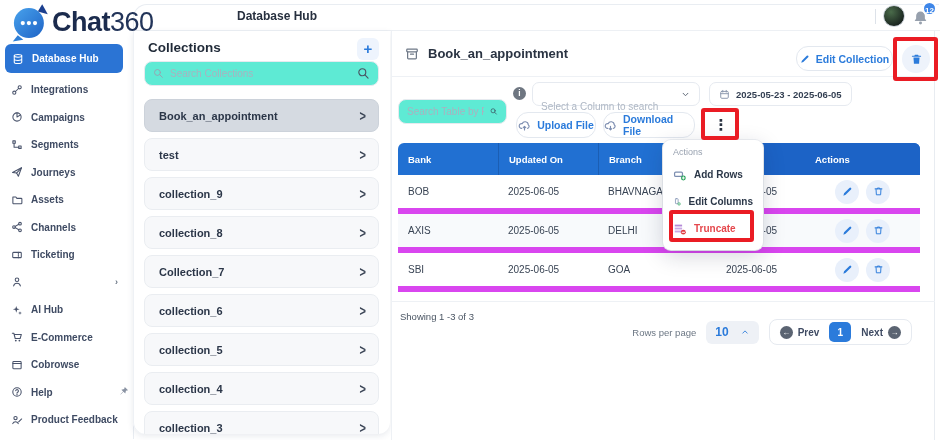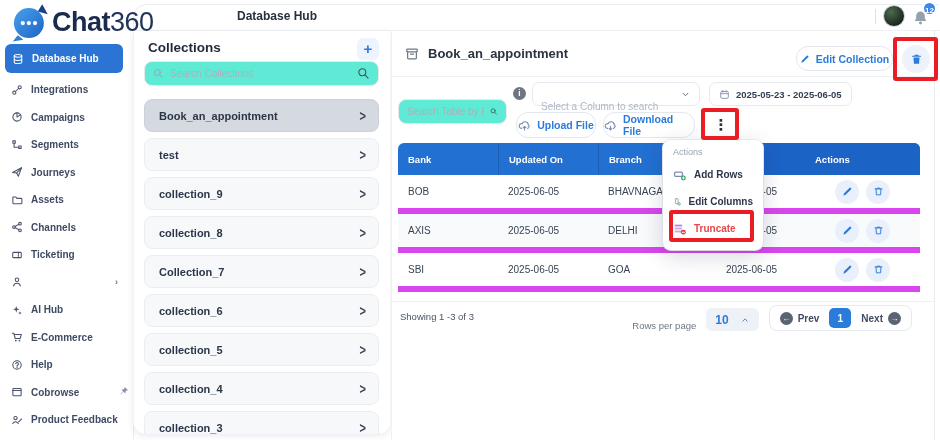--- a/index.html
+++ b/index.html
@@ -105,21 +105,21 @@
   .t-row.stripe { background:#f8fafc; }
   .td { padding-left:10px; font-size:10px; color:#394454; }
   .td.c4 { padding-left:0; text-align:center; }
   .td.c5 { display:flex; justify-content:center; gap:7px; padding-left:0; }
   .row-act { width:24px; height:24px; border-radius:50%; background:#e9f0fb; display:flex;
     align-items:center; justify-content:center; color:#2b7bdb; cursor:pointer; }
 
   
   #pagination-divider { left:0; top:270px; width:543px; height:1px; background:#eef1f5; }
   #showing-text { left:8px; top:280px; font-size:9.5px; color:#4a5563; }
-  #pagination-right { right:22px; top:274px; display:flex; align-items:flex-end; gap:10px; }
+  #pagination-right { right:22px; top:288px; display:flex; align-items:center; gap:10px; }
   #rows-per-page-label { font-size:9.5px; color:#6b7683; }
   #rows-per-page-chip { display:flex; align-items:center; gap:11px; background:#eef1f6; border-radius:6px;
     height:23px; padding:0 9px; color:#2b7bdb; font-size:12px; font-weight:700; cursor:pointer; }
   #pager-group { display:flex; align-items:center; border:1px solid #e6eaf0; border-radius:8px;
     height:26px; overflow:hidden; background:#fff; }
   .pager-seg { display:flex; align-items:center; gap:5px; padding:0 10px; font-size:10px; font-weight:600;
     color:#3f4b63; cursor:pointer; }
   .pager-circle { width:13px; height:13px; border-radius:50%; background:#5b6472; color:#fff;
     font-size:8px; line-height:13px; text-align:center; font-weight:400; }
   #page-current { width:22px; height:20px; background:#2b7bdb; color:#fff; border-radius:5px;
@@ -362,29 +362,29 @@
     <span>AI Hub</span>
   </div>
   <div class="side-item">
     <svg class="ic" width="12" height="12">
         <use href="#i-cart"></use>
       </svg>
     <span>E-Commerce</span>
   </div>
   <div class="side-item">
     <svg class="ic" width="12" height="12">
+        <use href="#i-cobrowse"></use>
+      </svg>
+    <span>Cobrowse</span>
+  </div>
+  <div class="side-item">
+    <svg class="ic" width="12" height="12">
         <use href="#i-help"></use>
       </svg>
     <span>Help</span>
-  </div>
-  <div class="side-item">
-    <svg class="ic" width="12" height="12">
-        <use href="#i-cobrowse"></use>
-      </svg>
-    <span>Cobrowse</span>
   </div>
   <div class="side-item">
     <svg class="ic" width="12" height="12">
         <use href="#i-feedback"></use>
       </svg>
     <span>Product Feedback</span>
   </div>
 </nav>
 
 <svg id="pin-icon" class="abs ic" width="13" height="13">

